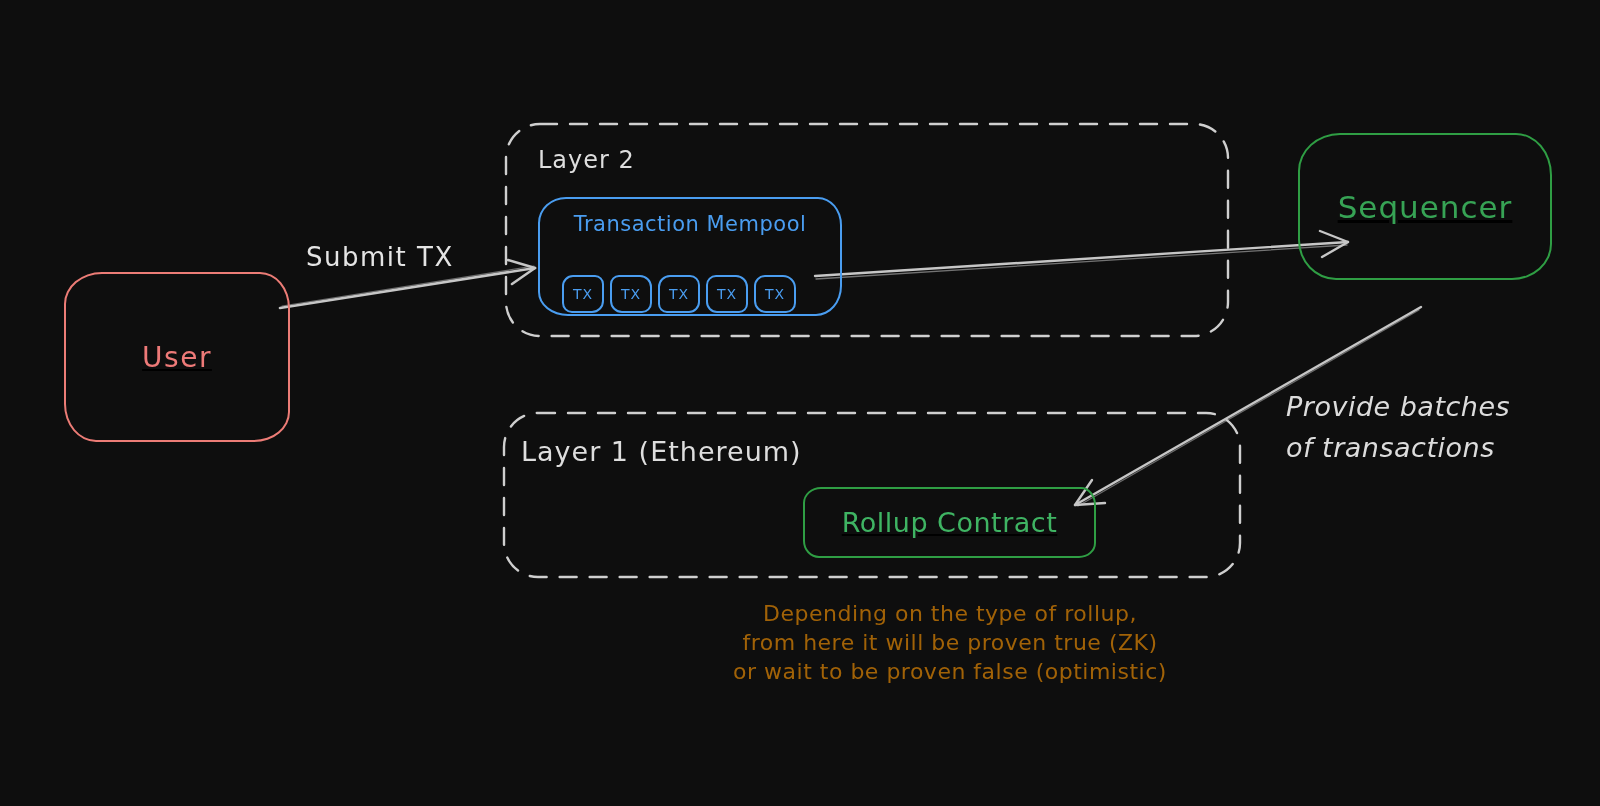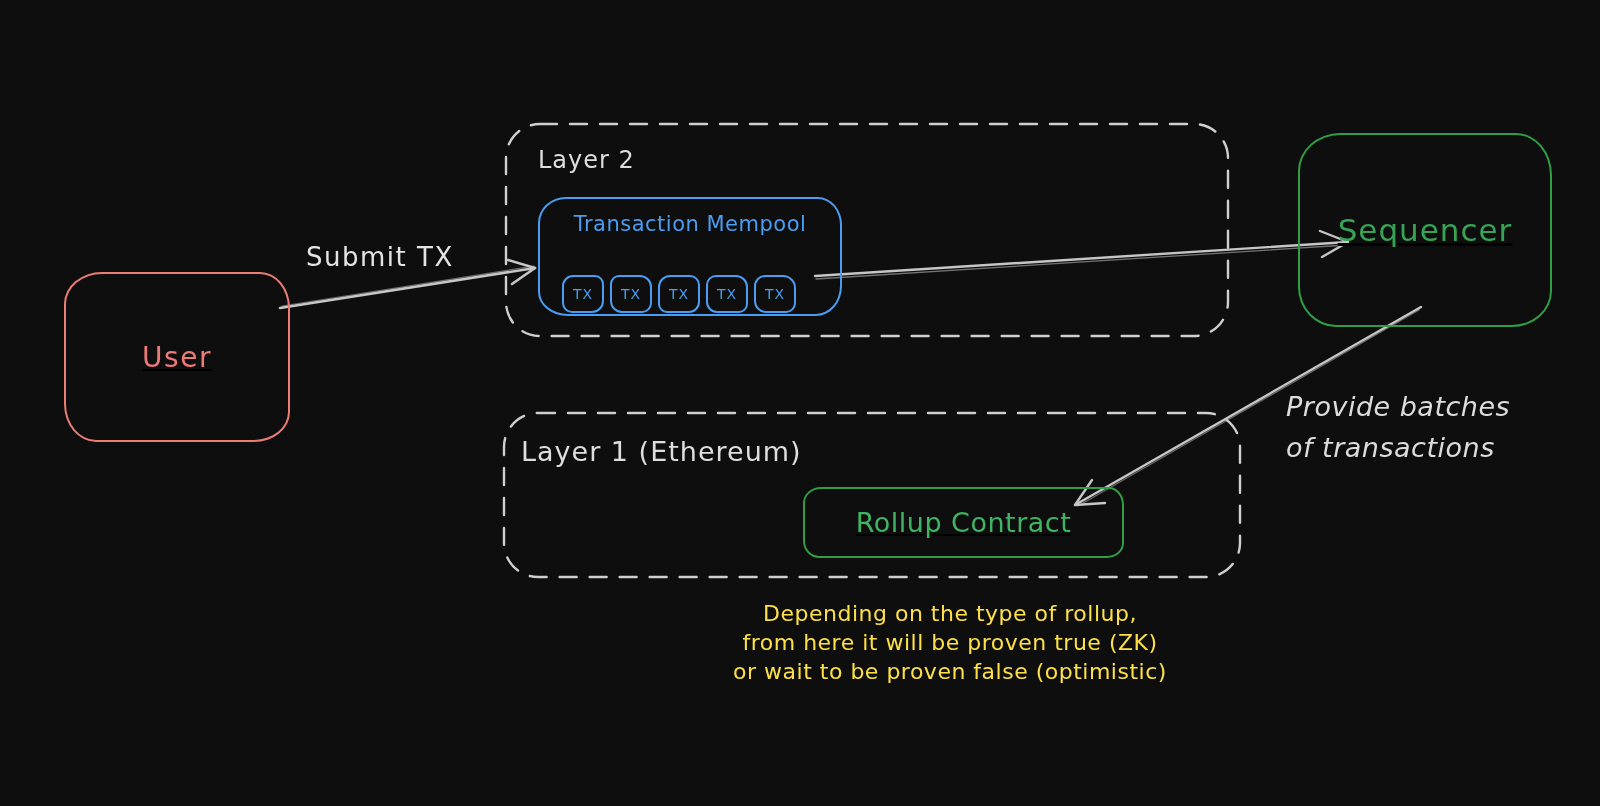--- a/index.html
+++ b/index.html
@@ -72,31 +72,31 @@
     font-size: 14px;
     letter-spacing: 1px;
     margin-top: 20px;
   }
   .tx-box:nth-child(1) { border-radius: 11px 9px 12px 10px; }
   .tx-box:nth-child(2) { border-radius: 9px 12px 10px 12px; }
   .tx-box:nth-child(3) { border-radius: 12px 10px 11px 9px; }
   .tx-box:nth-child(4) { border-radius: 10px 12px 9px 11px; }
   .tx-box:nth-child(5) { border-radius: 11px 13px 10px 12px; }
   .sequencer-box {
-    left: 1298px; top: 133px; width: 254px; height: 194px;
+    left: 1298px; top: 133px; width: 254px; height: 147px;
     border: 2.6px solid #2f9e44;
     border-radius: 42px 36px 40px 38px / 38px 42px 36px 40px;
   }
   .sequencer-label {
     color: #37a355;
     font-size: 31px;
     letter-spacing: 1px;
   }
   .rollup-box {
-    left: 803px; top: 487px; width: 321px; height: 71px;
+    left: 803px; top: 487px; width: 293px; height: 71px;
     border: 2.6px solid #2f9e44;
     border-radius: 18px 15px 17px 16px / 16px 18px 15px 17px;
   }
   .rollup-label {
     color: #3fb463;
     font-size: 27px;
     letter-spacing: 0.5px;
   }
   
   .layer2-label {
@@ -121,21 +121,21 @@
     left: 1286px; top: 386px;
     color: #dcdcdc;
     font-size: 27px;
     line-height: 41px;
     letter-spacing: 0.5px;
     font-style: italic;
   }
   .caption {
     left: 600px; top: 599px; width: 700px;
     text-align: center;
-    color: #fde047;
+    color: #a16207;
     font-size: 22px;
     line-height: 29px;
     letter-spacing: 0.5px;
   }
 </style>
 </head>
 <body>
 
 <div class="canvas">
 

